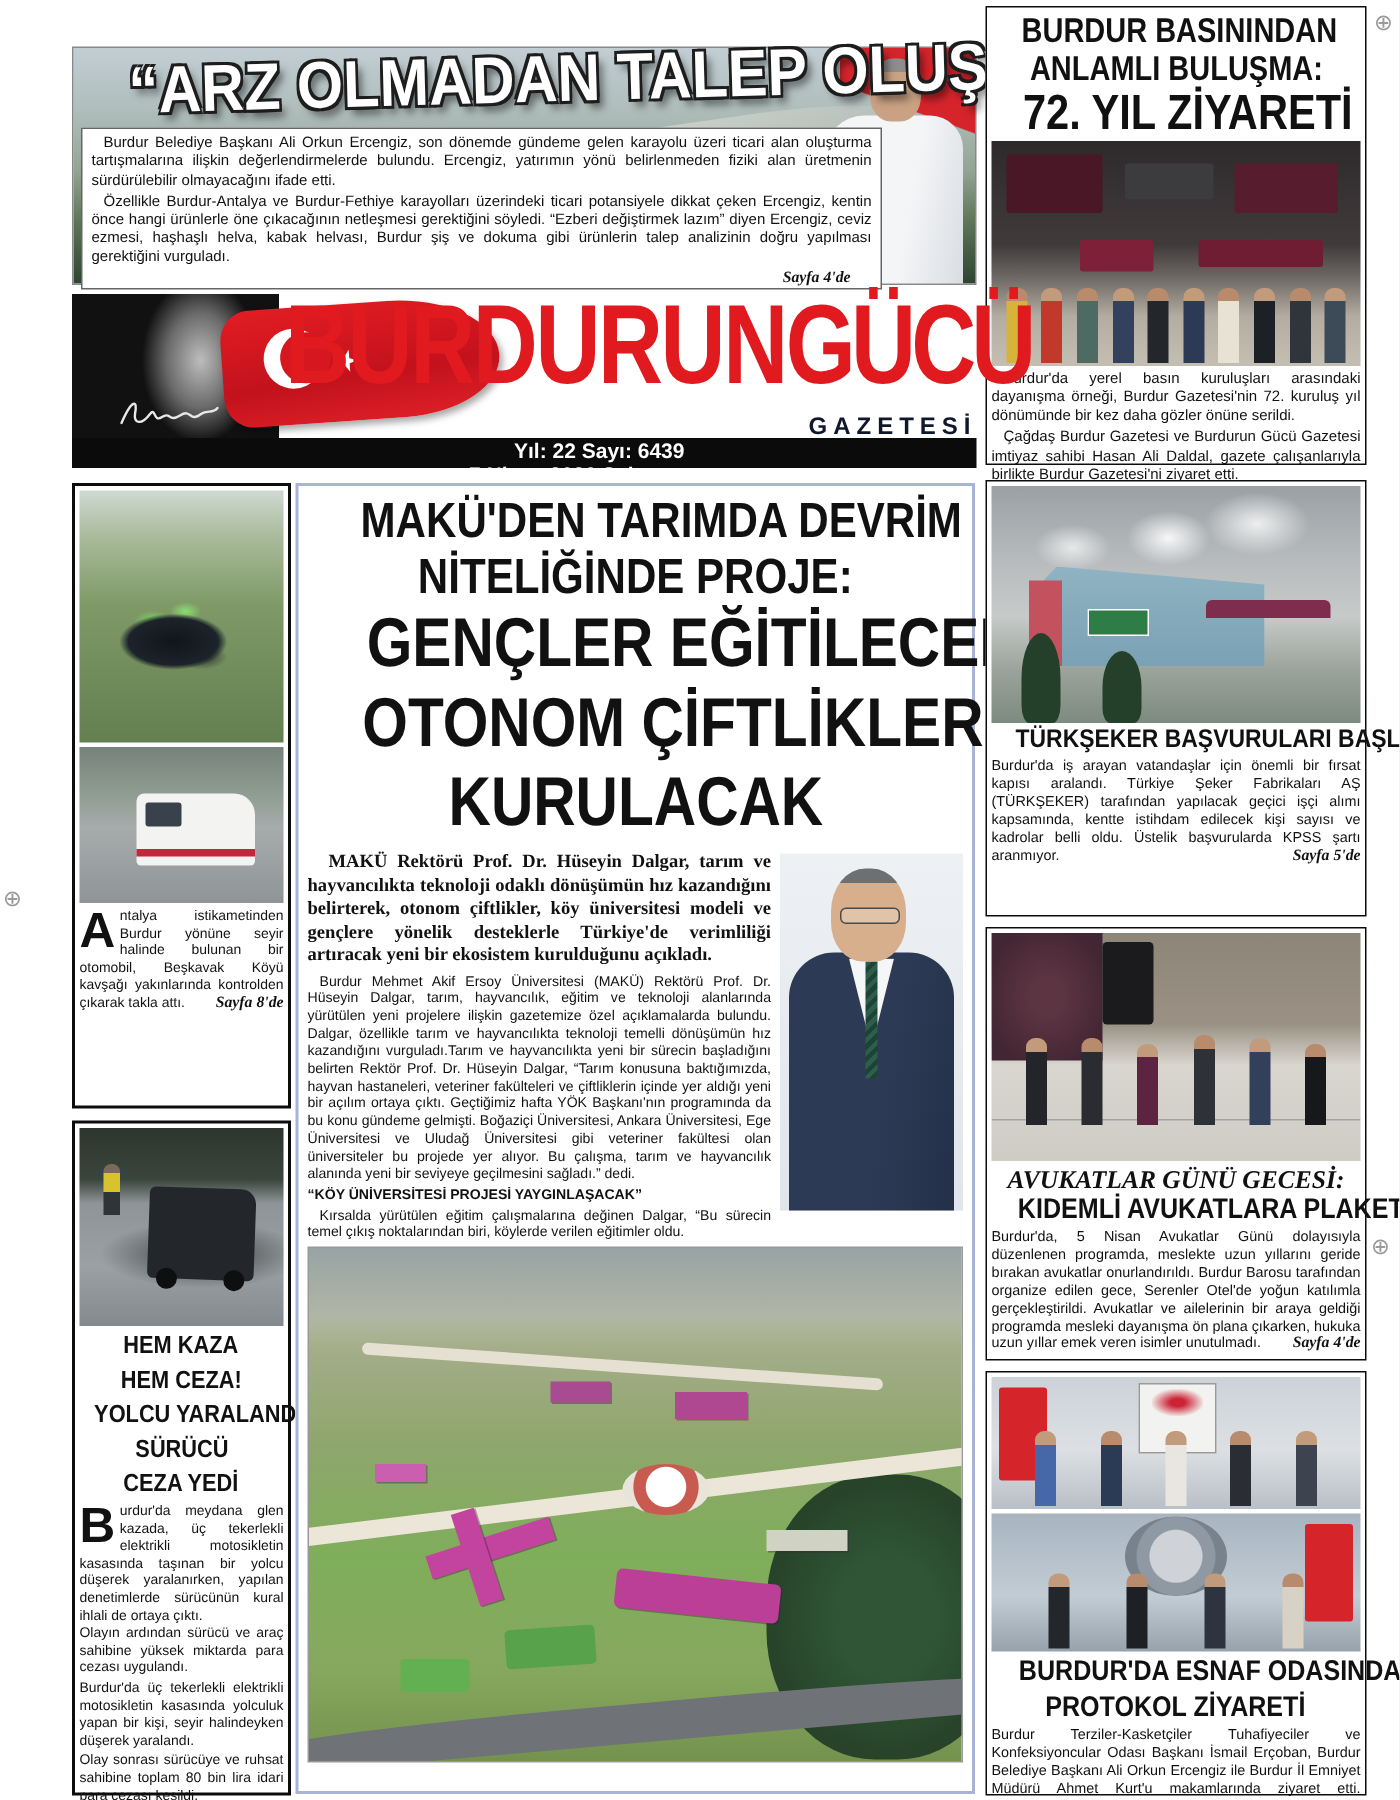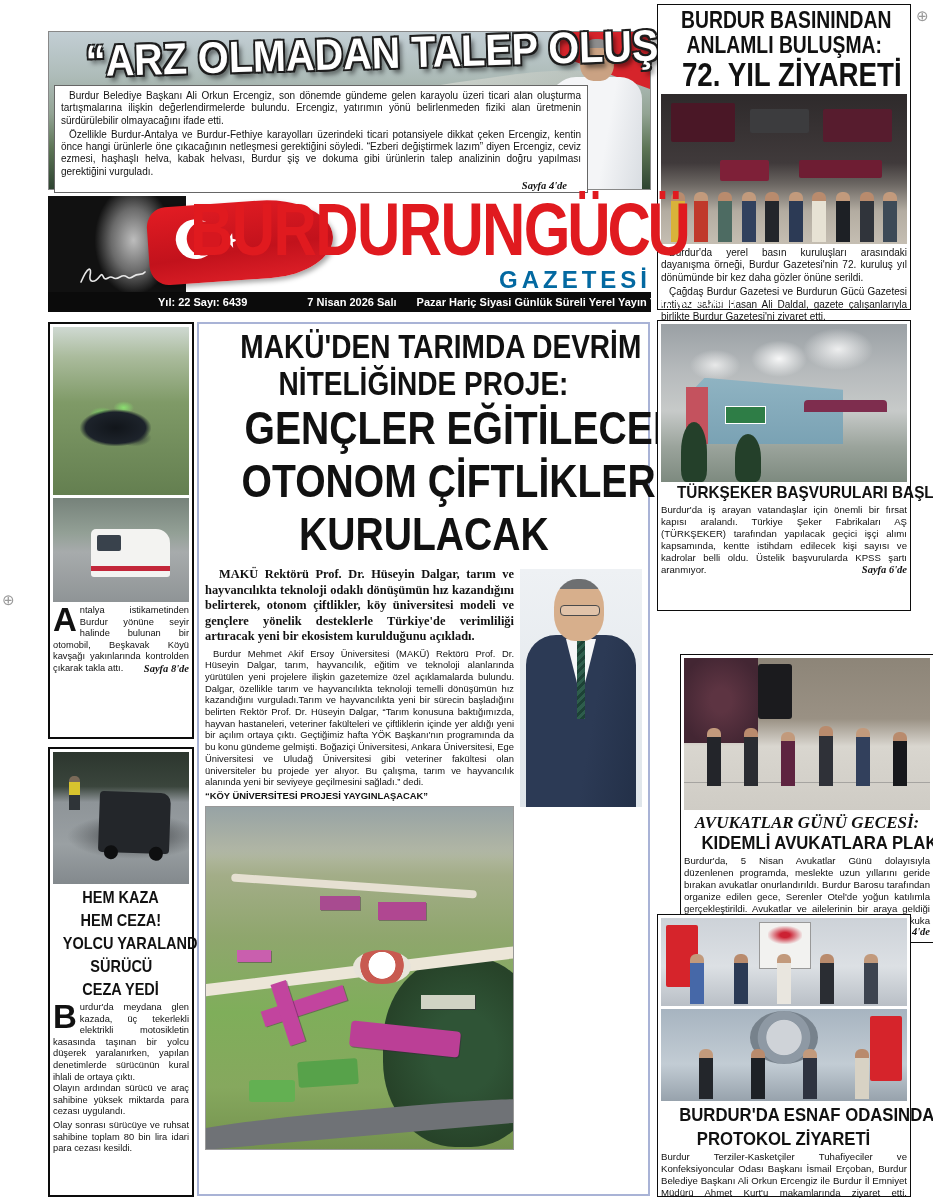--- a/index.html
+++ b/index.html
@@ -49,23 +49,23 @@
      background:linear-gradient(175deg,#e31c23 0%,#c2121c 60%,#e02028 100%);
      border-radius:12% 45% 40% 12%/30% 60% 55% 30%;transform:rotate(-4deg);
      box-shadow:2px 3px 5px rgba(0,0,0,.35);}
   .crescent{position:absolute;left:28px;top:14px;width:40px;height:40px;border-radius:50%;background:#fff;}
   .crescent::after{content:"";position:absolute;left:11px;top:3px;width:34px;height:34px;border-radius:50%;background:#d6171f;}
   .star{position:absolute;left:74px;top:26px;color:#fff;font-size:19px;transform:rotate(18deg);}
   .title-wrap{position:absolute;left:142px;top:0;width:461px;height:96px;z-index:3;}
   .t-line{position:absolute;left:0;top:-8px;width:100%;white-space:nowrap;color:#e01a1f;font-weight:bold;
      font-size:75px;letter-spacing:-2px;transform:scaleX(.8);transform-origin:0 50%;}
   .t-accent{letter-spacing:-4px;}
-  .t-sub{position:absolute;right:0;bottom:-4px;color:#0369a1;font-weight:bold;font-size:24px;letter-spacing:4px;}
-  .infobar{left:48px;top:292px;width:603px;height:20px;background:#0b0b0b;color:#fff;font-size:11px;font-weight:bold;
-     display:flex;align-items:center;}
+  .t-sub{position:absolute;right:0;bottom:-4px;color:#0f172a;font-weight:bold;font-size:16px;letter-spacing:4px;}
+  .infobar{left:48px;top:292px;width:603px;height:20px;background:#0b0b0b;color:#fff;font-size:14px;font-weight:bold;
+     display:flex;align-items:center;flex-direction:column;}
   .infobar span{padding:0 10px;white-space:nowrap;}
   .ib-l{margin-left:100px;}
   .ib-sep{width:1px;height:12px;background:#bbb;}
   .ib-d{margin-left:40px;text-align:right;}
   .ib-r{margin-left:auto;}
   
   .sbox{border:2px solid #0c0c0c;background:#fff;box-sizing:border-box;padding:3px;}
   .sbox-thin{border:1.5px solid #0c0c0c;}
   .photo{position:relative;width:100%;overflow:hidden;}
   .figs{position:absolute;left:0;right:0;display:flex;justify-content:space-evenly;align-items:flex-end;}
@@ -279,20 +279,21 @@
     <div class="cl" style="--sx:.88">
       <span class="ls2-head">HEM KAZA</span><br>
       <span class="ls2-head">HEM CEZA!</span><br>
       <span class="ls2-head">YOLCU YARALANDI,</span><br>
       <span class="ls2-head">SÜRÜCÜ</span><br>
       <span class="ls2-head">CEZA YEDİ</span>
     </div>
     <div class="body-xs just" style="margin-top:3px;">
       <span class="dropcap">B</span><span>urdur'da meydana glen kazada, üç tekerlekli elektrikli motosikletin kasasında taşınan bir yolcu düşerek yaralanırken, yapılan denetimlerde sürücünün kural ihlali de ortaya çıktı.</span>
       <p style="text-indent:0">Olayın ardından sürücü ve araç sahibine yüksek miktarda para cezası uygulandı.</p>
+      <p style="text-indent:0">Burdur'da üç tekerlekli elektrikli motosikletin kasasında yolculuk yapan bir kişi, seyir halindeyken düşerek yaralandı.</p>
       <p style="text-indent:0">Olay sonrası sürücüye ve ruhsat sahibine toplam 80 bin lira idari para cezası kesildi.</p>
       
     </div>
   </section>
 
   <section class="abs main">
     <div class="cl" style="--sx:.85">
       <span class="mh-k">MAKÜ'DEN TARIMDA DEVRİM</span><br>
       <span class="mh-k">NİTELİĞİNDE PROJE:</span><br>
       <span class="mh-b">GENÇLER EĞİTİLECEK,</span><br>
@@ -303,20 +304,21 @@
       <div class="rector">
         <div class="r-suit"></div>
         <div class="r-shirt"></div>
         <div class="r-tie"></div>
         <div class="r-head"></div>
         <div class="r-glasses"></div>
       </div>
       <p class="m-lead just">MAKÜ Rektörü Prof. Dr. Hüseyin Dalgar, tarım ve hayvancılıkta teknoloji odaklı dönüşümün hız kazandığını belirterek, otonom çiftlikler, köy üniversitesi modeli ve gençlere yönelik desteklerle Türkiye'de verimliliği artıracak yeni bir ekosistem kurulduğunu açıkladı.</p>
       <p>Burdur Mehmet Akif Ersoy Üniversitesi (MAKÜ) Rektörü Prof. Dr. Hüseyin Dalgar, tarım, hayvancılık, eğitim ve teknoloji alanlarında yürütülen yeni projelere ilişkin gazetemize özel açıklamalarda bulundu. Dalgar, özellikle tarım ve hayvancılıkta teknoloji temelli dönüşümün hız kazandığını vurguladı.Tarım ve hayvancılıkta yeni bir sürecin başladığını belirten Rektör Prof. Dr. Hüseyin Dalgar, “Tarım konusuna baktığımızda, hayvan hastaneleri, veteriner fakülteleri ve çiftliklerin içinde yer aldığı yeni bir açılım ortaya çıktı. Geçtiğimiz hafta YÖK Başkanı'nın programında da bu konu gündeme gelmişti. Boğaziçi Üniversitesi, Ankara Üniversitesi, Ege Üniversitesi ve Uludağ Üniversitesi gibi veteriner fakültesi olan üniversiteler bu projede yer alıyor. Bu çalışma, tarım ve hayvancılık alanında yeni bir seviyeye geçilmesini sağladı.” dedi.</p>
       <p class="m-sub">“KÖY ÜNİVERSİTESİ PROJESİ YAYGINLAŞACAK”</p>
+      <p>Kırsalda yürütülen eğitim çalışmalarına değinen Dalgar, “Bu sürecin temel çıkış noktalarından biri, köylerde verilen eğitimler oldu.</p>
     </div>
     <div class="campus">
       <div class="c-mtn"></div>
       <div class="c-forest"></div>
       <div class="c-road1"></div>
       <div class="c-road3"></div>
       <div class="bldg b3"></div>
       <div class="bldg b4"></div>
       <div class="bldg b5"></div>
       <div class="bldg b6"></div>
@@ -337,25 +339,25 @@
       <div class="f-awn"></div>
       <div class="f-sign"></div>
       <div class="f-tree" style="left:8%"></div>
       <div class="f-tree" style="left:30%;height:48px"></div>
     </div>
     <div class="cl" style="--sx:.9">
       <span class="rB-h">TÜRKŞEKER BAŞVURULARI BAŞLADI!</span>
     </div>
     <div class="body-sm just" style="margin-top:2px;">
       <span>Burdur'da iş arayan vatandaşlar için önemli bir fırsat kapısı aralandı. Türkiye Şeker Fabrikaları AŞ (TÜRKŞEKER) tarafından yapılacak geçici işçi alımı kapsamında, kentte istihdam edilecek kişi sayısı ve kadrolar belli oldu. Üstelik başvurularda KPSS şartı aranmıyor.</span>
-      <span class="pageref" style="float:right">Sayfa 6'de</span>
-    </div>
-  </section>
-
-  <section class="abs sbox sbox-thin" style="left:680px;top:618px;width:254px;height:289px;margin-top:36px;">
+      <span class="pageref" style="float:right">Sayfa 5'de</span>
+    </div>
+  </section>
+
+  <section class="abs sbox sbox-thin" style="left:657px;top:618px;width:254px;height:289px;">
     <div class="photo gala-photo">
       <div class="g-curtain"></div>
       <div class="g-speak"></div>
       <div class="g-floorline"></div>
       <div class="figs" style="bottom:24px;">
         <span class="fig" style="height:58px;background:linear-gradient(180deg,#c29a7c 0 16%,#23252a 16% 100%)"></span>
         <span class="fig" style="height:58px;background:linear-gradient(180deg,#b98b6d 0 16%,#2a2c31 16% 100%)"></span>
         <span class="fig" style="height:54px;background:linear-gradient(180deg,#c29a7c 0 16%,#5e2340 16% 100%)"></span>
         <span class="fig" style="height:60px;background:linear-gradient(180deg,#b98b6d 0 16%,#2f3138 16% 100%)"></span>
         <span class="fig" style="height:58px;background:linear-gradient(180deg,#c29a7c 0 16%,#32405c 16% 100%)"></span>

